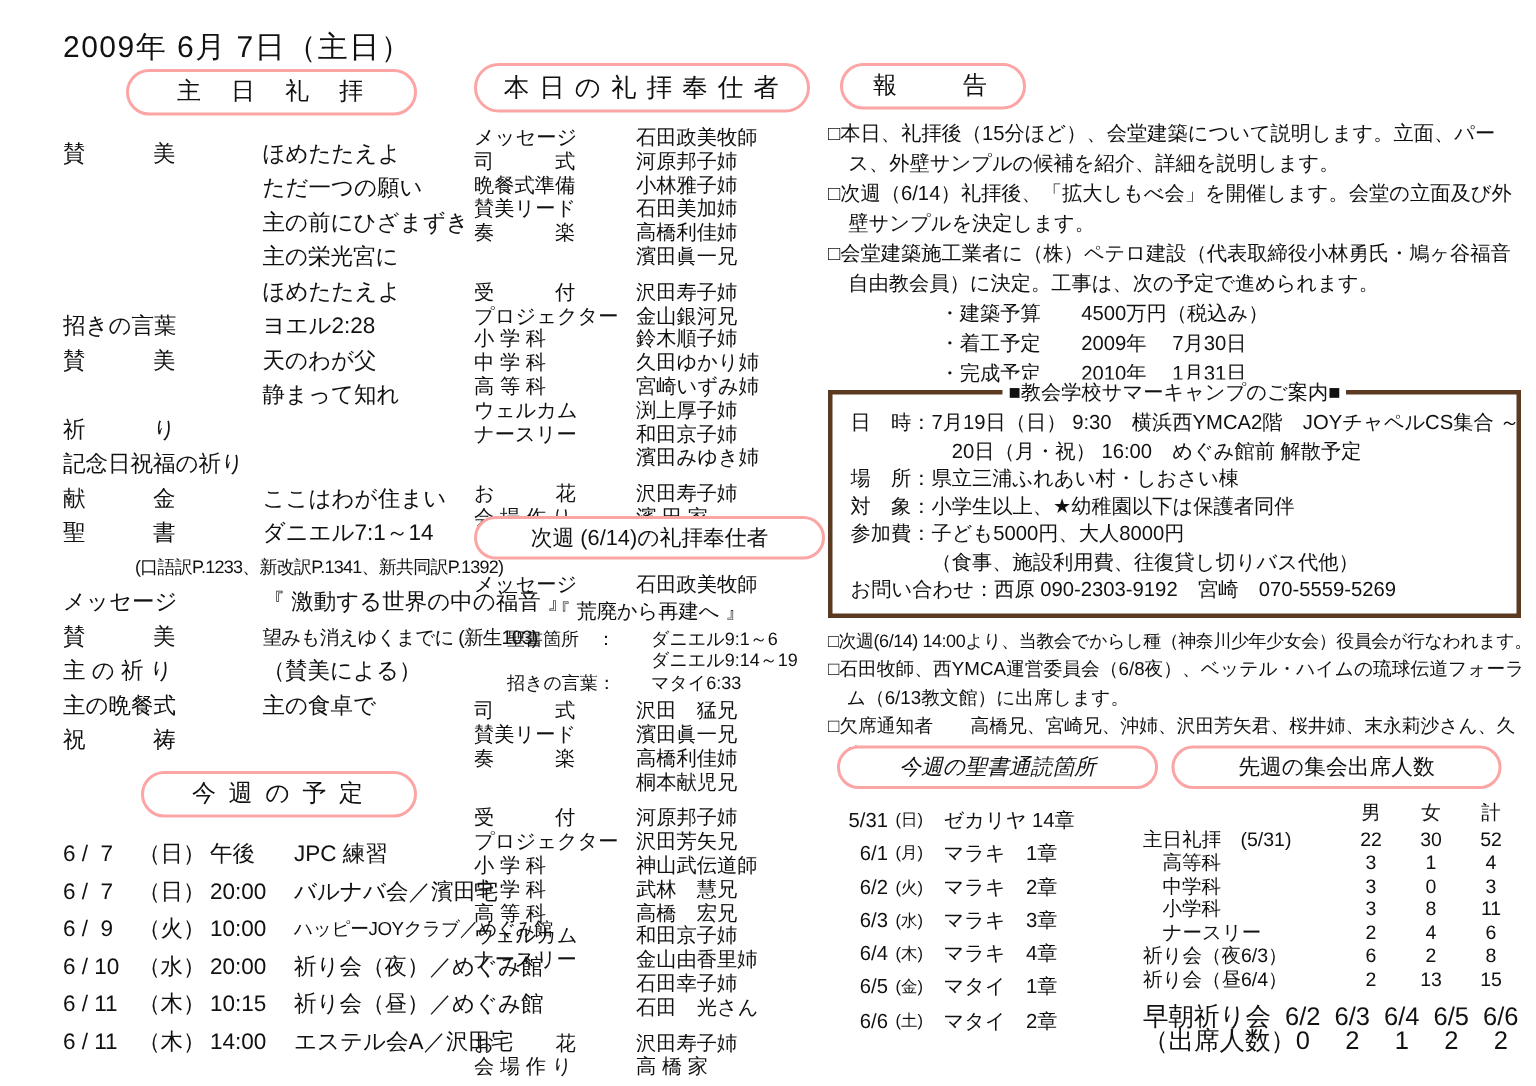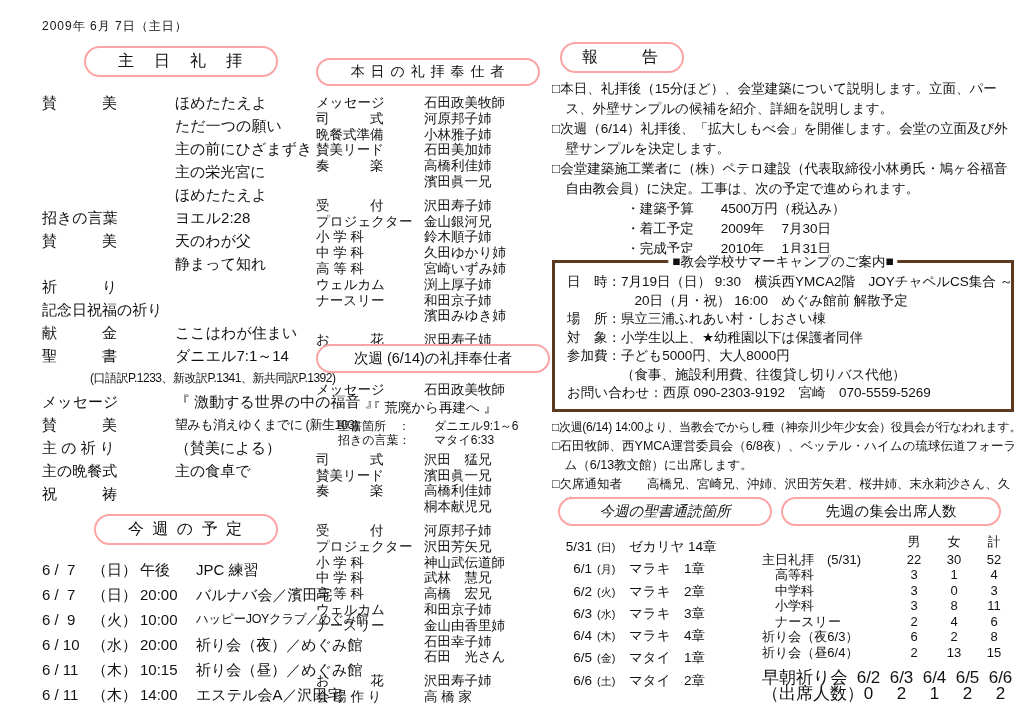--- a/index.html
+++ b/index.html
@@ -7,21 +7,21 @@
     width:1024px;height:724px;position:relative;overflow:hidden;
     color:#111;font-family:"Liberation Sans","DejaVu Sans",sans-serif;
   }
   .abs{position:absolute;}
   
   .oval{
     border:2px solid #fca5a5;border-radius:18px;text-align:center;
     padding:3px 4px;font-size:16px;background:#fff;white-space:nowrap;
   }
   
-  .page-date{left:42px;top:18px;font-size:12px;letter-spacing:1px;}
+  .page-date{left:42px;top:18px;font-size:20px;letter-spacing:1px;}
   
   .sec-worship{left:42px;top:46px;width:278px;}
   .oval-worship{width:182px;margin:0 auto;letter-spacing:2px;}
   .kv-list{margin-top:14px;}
   .kv-row{display:flex;line-height:23px;font-size:15px;}
   .kv-row .kv-label{width:133px;flex:none;white-space:pre;}
   .kv-row .kv-value{white-space:pre;}
   .kv-row.note{font-size:12px;letter-spacing:-0.5px;}
   .kv-row.note .kv-label{width:48px;}
   .kv-row.tight .kv-value{font-size:13px;letter-spacing:-0.5px;}
@@ -30,21 +30,21 @@
   .oval-week{width:172px;margin:0 auto 0 52px;letter-spacing:2px;}
   .plan-list{margin-top:12px;}
   .plan-row{display:flex;line-height:25px;font-size:15px;}
   .plan-row .p-date{width:50px;flex:none;white-space:pre;}
   .plan-row .p-day{width:48px;flex:none;}
   .plan-row .p-time{width:56px;flex:none;}
   .plan-row .p-event{white-space:pre;}
   .plan-row.tight .p-event{font-size:12.5px;line-height:25px;letter-spacing:-0.3px;}
   
   .sec-today{left:316px;top:42px;width:232px;}
-  .oval-today{width:212px;font-size:14px;letter-spacing:1px;margin-top:16px;}
+  .oval-today{width:212px;font-size:17px;letter-spacing:1px;}
   .sec-next{left:316px;top:344px;width:232px;}
   .oval-next{width:222px;font-size:14.5px;letter-spacing:0;}
   .kv2-list{margin-top:9px;}
   .kv2-row{display:flex;line-height:15.8px;font-size:13.5px;}
   .kv2-row .kv-label{width:108px;flex:none;white-space:pre;}
   .kv2-row .kv-value{white-space:pre;}
   .kv2-row.gap{margin-top:8px;}
   .sermon-title{font-size:13.5px;text-align:center;line-height:17px;margin-top:1px;}
   .ref-list{margin:3px 0 4px 0;}
   .ref-row{display:flex;font-size:12px;line-height:14.5px;}
@@ -335,20 +335,24 @@
       </div>
     </div>
     <div class="sermon-title">『 荒廃から再建へ 』</div>
     <div class="ref-list">
 
         <div class="ref-row">
           <span class="kv-label">聖書箇所　：</span>
           <span class="kv-value">ダニエル9:1～6</span>
         </div>
 
+        <div class="ref-row">
+          <span class="kv-label"></span>
+          <span class="kv-value">ダニエル9:14～19</span>
+        </div>
 
         <div class="ref-row">
           <span class="kv-label">招きの言葉：</span>
           <span class="kv-value">マタイ6:33</span>
         </div>
       </div>
     <div class="kv2-list" style="margin-top:2px">
 
         <div class="kv2-row">
           <span class="kv-label">司　　　式</span>

